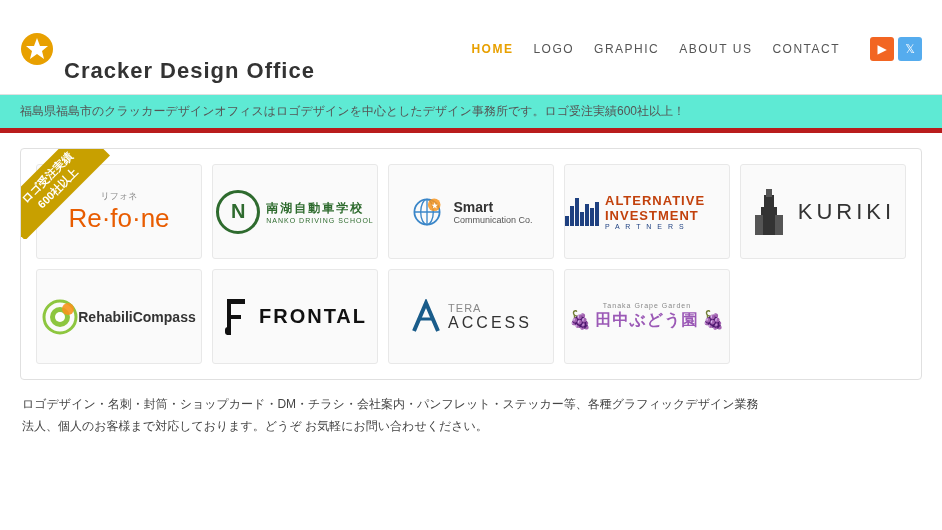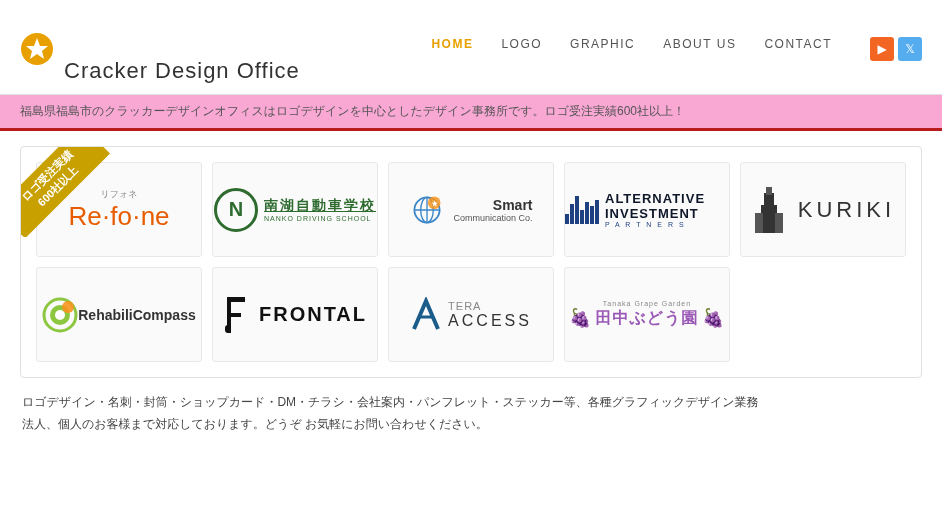--- a/index.html
+++ b/index.html
@@ -24,28 +24,29 @@
       display: flex;
       align-items: center;
       gap: 10px;
     }
     .logo-icon {
       width: 34px;
       height: 34px;
     }
     .logo-text {
       font-size: 22px;
-      font-weight: 400;
+      font-weight: 700;
       color: #333;
       letter-spacing: 1px;
       margin-top: 44px;
     }
     .nav {
       display: flex;
-      gap: 28px;
+      align-items: center;
+      gap: 20px;
     }
     .nav a {
       text-decoration: none;
       font-size: 12px;
       letter-spacing: 1.5px;
       color: #555;
       font-weight: 400;
     }
     .nav a.active {
       color: #e8a000;
@@ -66,25 +67,25 @@
       justify-content: center;
       font-size: 12px;
       color: #fff;
       cursor: pointer;
     }
     .nav-icon-btn.twitter { background: #55acee; }
     .nav-icon-btn.rss { background: #f26522; }
 
     
     .subtitle-bar {
-      background: #f9a8d4;
+      background: #5eead4;
       padding: 8px 20px;
       font-size: 12px;
       color: #555;
-      border-bottom: 3px solid #b91c1c;
+      border-bottom: 5px solid #b91c1c;
     }
 
     
     .main {
       padding: 15px 20px 15px 20px;
     }
 
     
     .logo-grid-wrapper {
       border: 1px solid #e0e0e0;
@@ -173,46 +174,44 @@
       color: #2e6b2e;
       font-size: 20px;
       font-weight: bold;
     }
     .nanko-text {
       display: flex;
       flex-direction: column;
       align-items: flex-start;
     }
     .nanko-kanji {
-      font-size: 14px;
+      font-size: 12px;
       font-weight: bold;
       color: #2e6b2e;
       letter-spacing: 2px;
-      text-decoration: underline;
     }
     .nanko-en {
       font-size: 7px;
       color: #2e6b2e;
       letter-spacing: 1px;
     }
     .nanko-wrap {
       display: flex;
       align-items: center;
       gap: 6px;
     }
 
     .smart-logo {
       display: flex;
       align-items: center;
       gap: 8px;
     }
     .smart-text-wrap {
       display: flex;
       flex-direction: column;
-      align-items: flex-end;
     }
     .smart-main {
       font-size: 14px;
       font-weight: bold;
       color: #333;
     }
     .smart-sub {
       font-size: 9px;
       color: #555;
     }
@@ -230,21 +229,21 @@
       height: 28px;
       margin-right: 6px;
     }
     .aip-bar {
       width: 4px;
       background: #1e4080;
     }
     .aip-text-main {
       font-size: 13px;
       font-weight: bold;
-      color: #0f172a;
+      color: #c2410c;
       letter-spacing: 1px;
     }
     .aip-text-sub {
       font-size: 7px;
       color: #1e4080;
       letter-spacing: 2px;
     }
     .aip-inner {
       display: flex;
       align-items: center;

